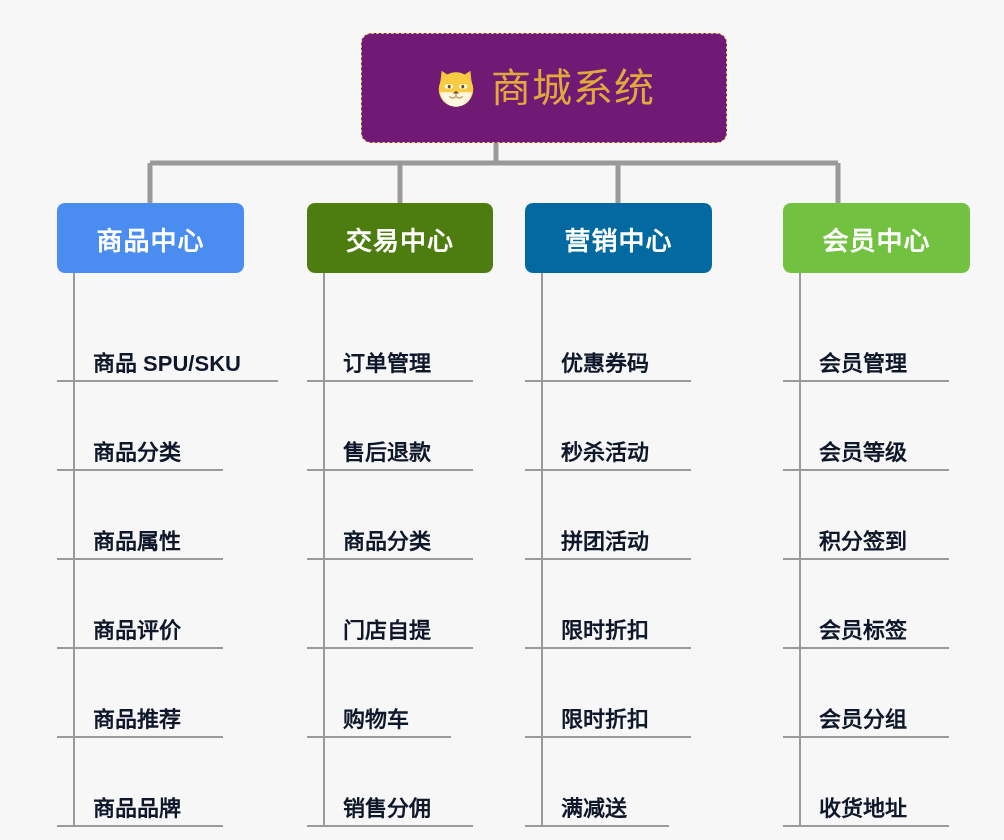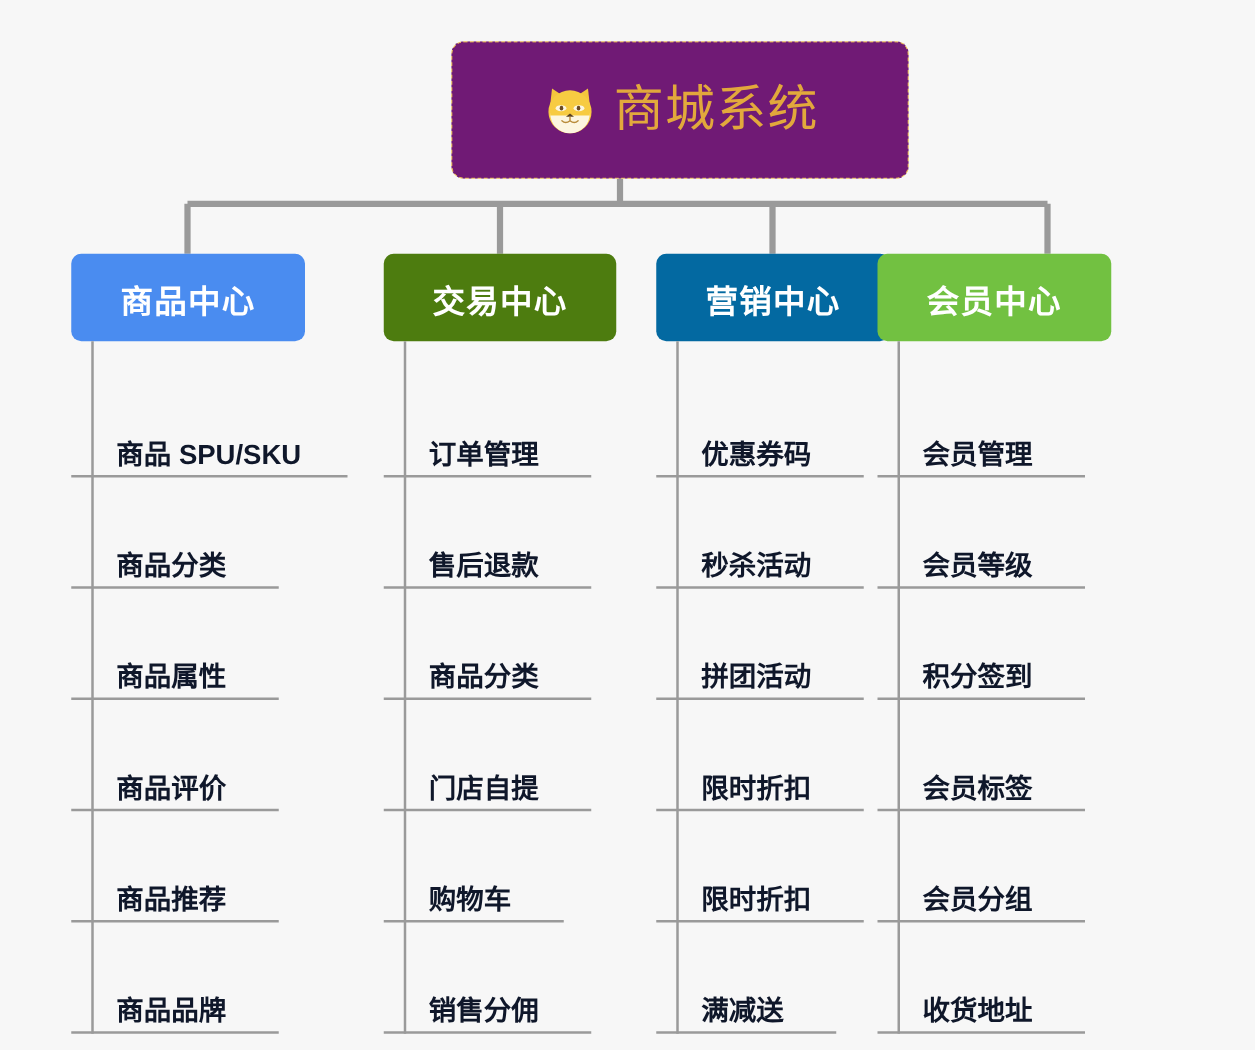--- a/index.html
+++ b/index.html
@@ -123,21 +123,21 @@
   .branch-1 .leaf-stem { left: 16px; }
 
   .branch-2 { left: 307px; }
   .branch-2 .branch-header { width: 186px; background: #4d7c0f; }
   .branch-2 .leaf-stem { left: 16px; }
 
   .branch-3 { left: 525px; }
   .branch-3 .branch-header { width: 187px; background: #0369a1; }
   .branch-3 .leaf-stem { left: 16px; }
 
-  .branch-4 { left: 702px; text-align: center; }
+  .branch-4 { left: 783px; text-align: center; }
   .branch-4 .branch-header { width: 187px; background: #72c141; }
   .branch-4 .leaf-stem { left: 16px; }
 </style>
 </head>
 <body>
 
 <div id="mindmap">
 
   <svg class="connectors" viewBox="0 0 1004 840" width="1004" height="840" aria-hidden="true">
 

